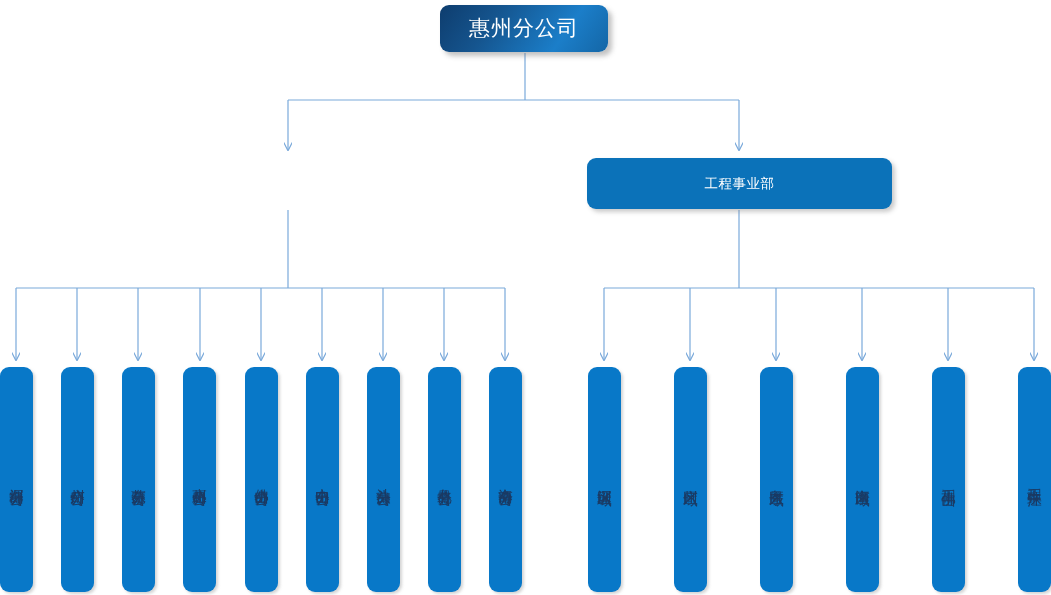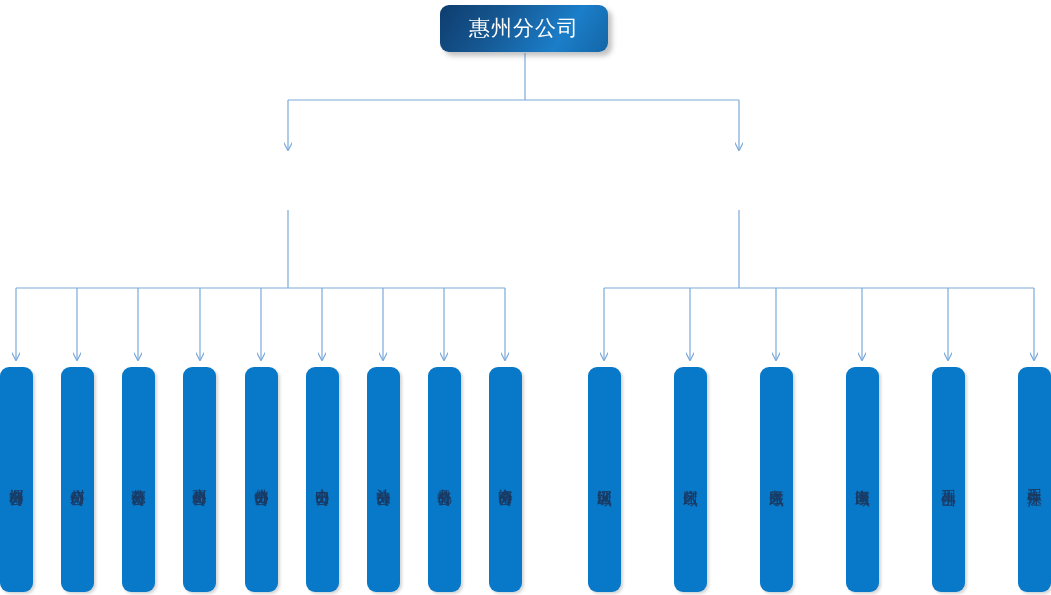--- a/index.html
+++ b/index.html
@@ -135,20 +135,23 @@
       <path d="M 948 288 L 948 360" marker-end="url(#arrow)"></path>
       <path d="M 1034 288 L 1034 360" marker-end="url(#arrow)"></path>
     </g>
   </svg>
 
   <div class="node-root">
     <span class="node-label">惠州分公司</span>
   </div>
 
 
+  <div class="node-division" style="left:587px; width:305px;">
+    <span class="node-label">工程事业部</span>
+  </div>
 
   <div class="node-leaf" style="left:0px;">
     <span class="node-label">深圳分公司</span>
   </div>
   <div class="node-leaf" style="left:61px;">
     <span class="node-label">广州分公司</span>
   </div>
   <div class="node-leaf" style="left:122px;">
     <span class="node-label">东莞分公司</span>
   </div>

